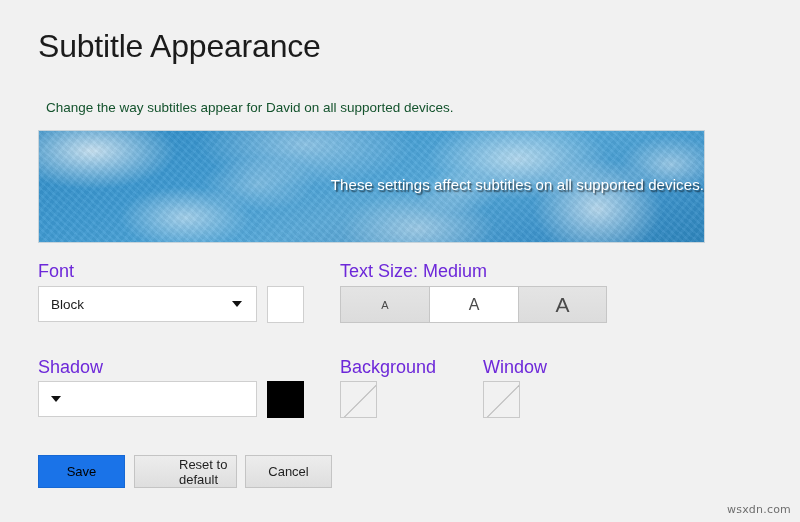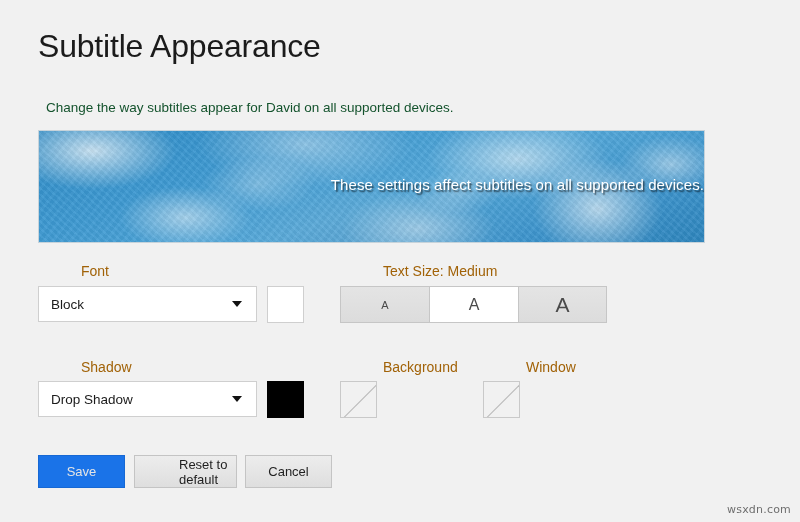--- a/index.html
+++ b/index.html
@@ -91,24 +91,23 @@
     font-size: 15px;
     font-weight: 400;
     color: #ffffff;
     text-shadow: 1.5px 1.5px 1.5px rgba(0,0,0,0.62);
     letter-spacing: 0.1px;
   }
 
   
   .field-label {
     position: absolute;
-    font-size: 14px;
-    color: #a16207;
+    font-size: 18px;
+    color: #6d28d9;
     line-height: 16px;
-    margin-left: 43px;
   }
 
   .select {
     position: absolute;
     width: 219px;
     height: 36px;
     background: #ffffff;
     border: 1px solid #cfcfcf;
     box-sizing: border-box;
     display: flex;
@@ -196,21 +195,21 @@
     align-items: center;
     justify-content: center;
     border: 1px solid #c4c4c4;
     background: linear-gradient(#ededed, #dedede);
     color: #1f1f1f;
     cursor: default;
   }
   .btn.primary {
     background: #1a73e8;
     border-color: #1668d4;
-    color: #e5e5e5;
+    color: #000000;
   }
 
   .watermark {
     position: absolute;
     right: 9px;
     bottom: 6px;
     font-size: 11px;
     color: #6e6e6e;
     font-family: "DejaVu Sans", sans-serif;
     letter-spacing: 0.2px;
@@ -239,21 +238,20 @@
 
   <div class="field-label" style="left:340px; top:263px;">Text Size: Medium</div>
   <div class="seg-group" style="left:340px; top:286px;">
     <div class="seg seg-sm">A</div>
     <div class="seg seg-md selected">A</div>
     <div class="seg seg-lg">A</div>
   </div>
 
   <div class="field-label" style="left:38px; top:359px;">Shadow</div>
   <div class="select" style="left:38px; top:381px;">
-    <span class="select-value">Drop Shadow</span>
     <span class="select-arrow"></span>
   </div>
   <div class="swatch black" style="left:267px; top:381px;"></div>
 
   <div class="field-label" style="left:340px; top:359px;">Background</div>
   <div class="swatch none" style="left:340px; top:381px;"></div>
 
   <div class="field-label" style="left:483px; top:359px;">Window</div>
   <div class="swatch none" style="left:483px; top:381px;"></div>
 

